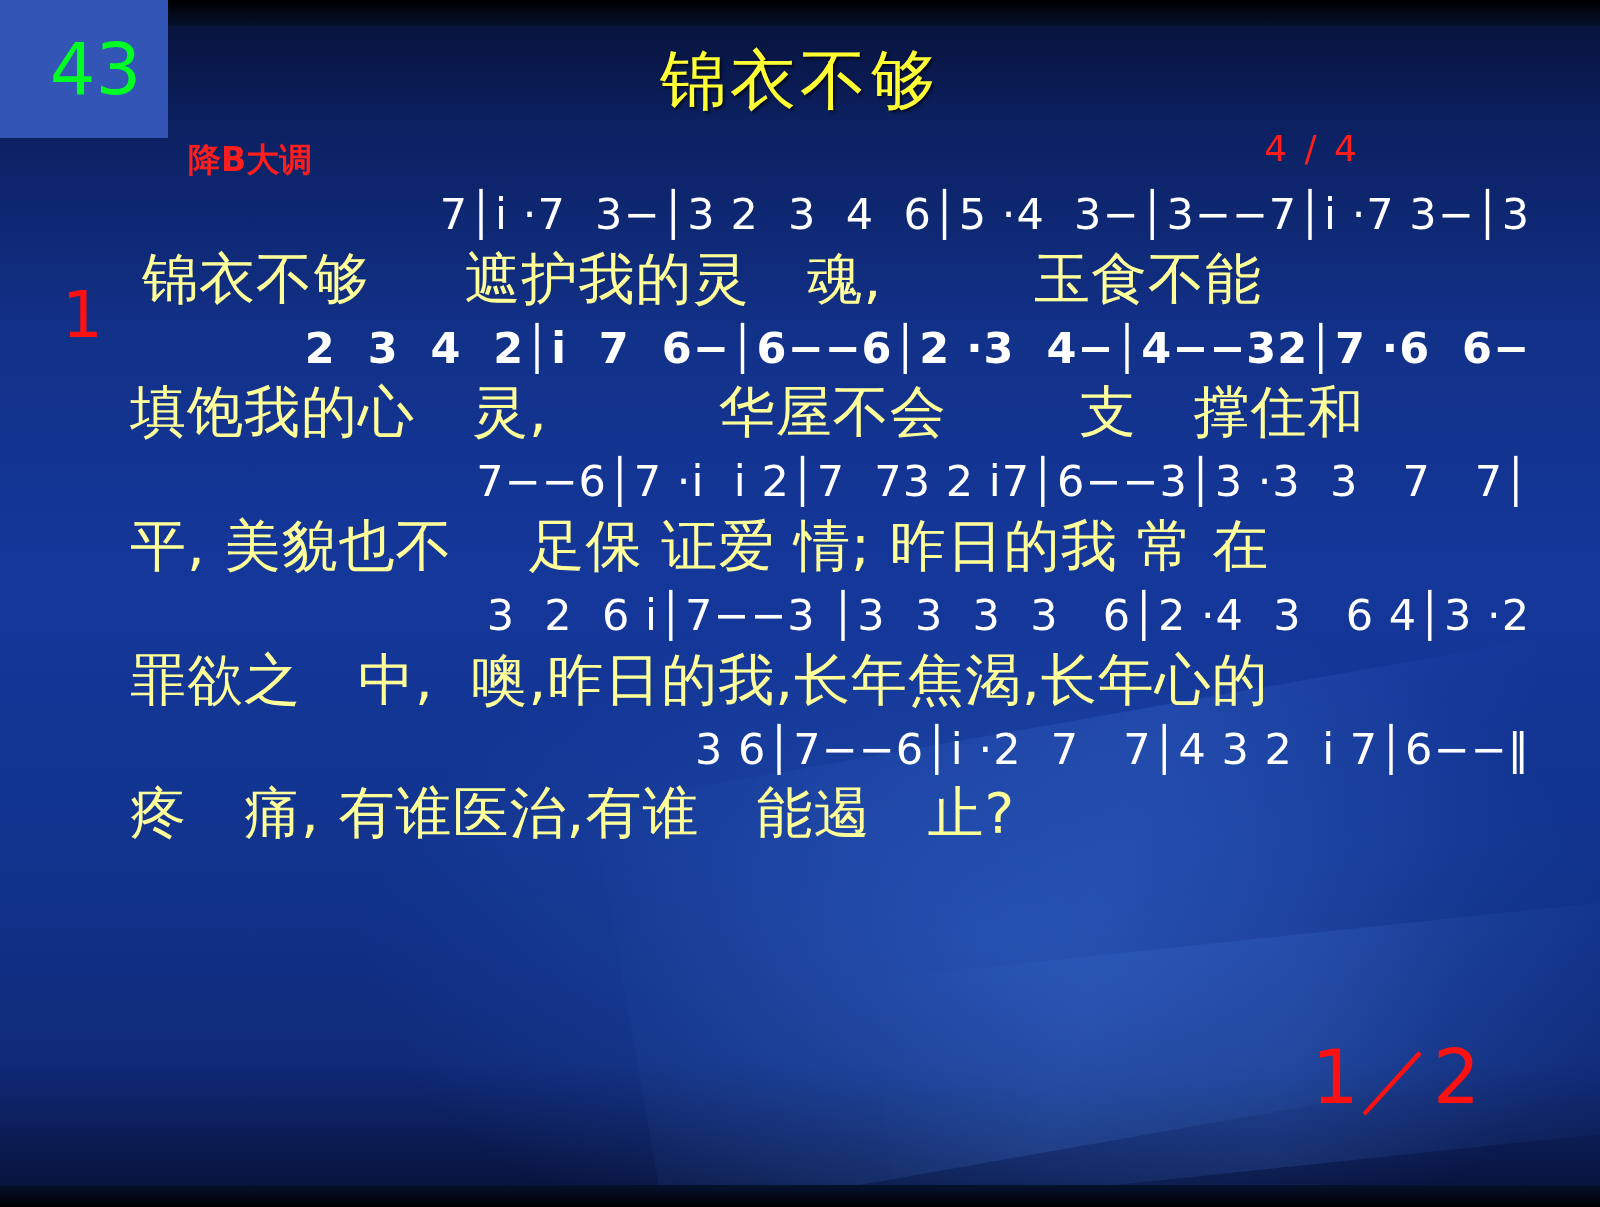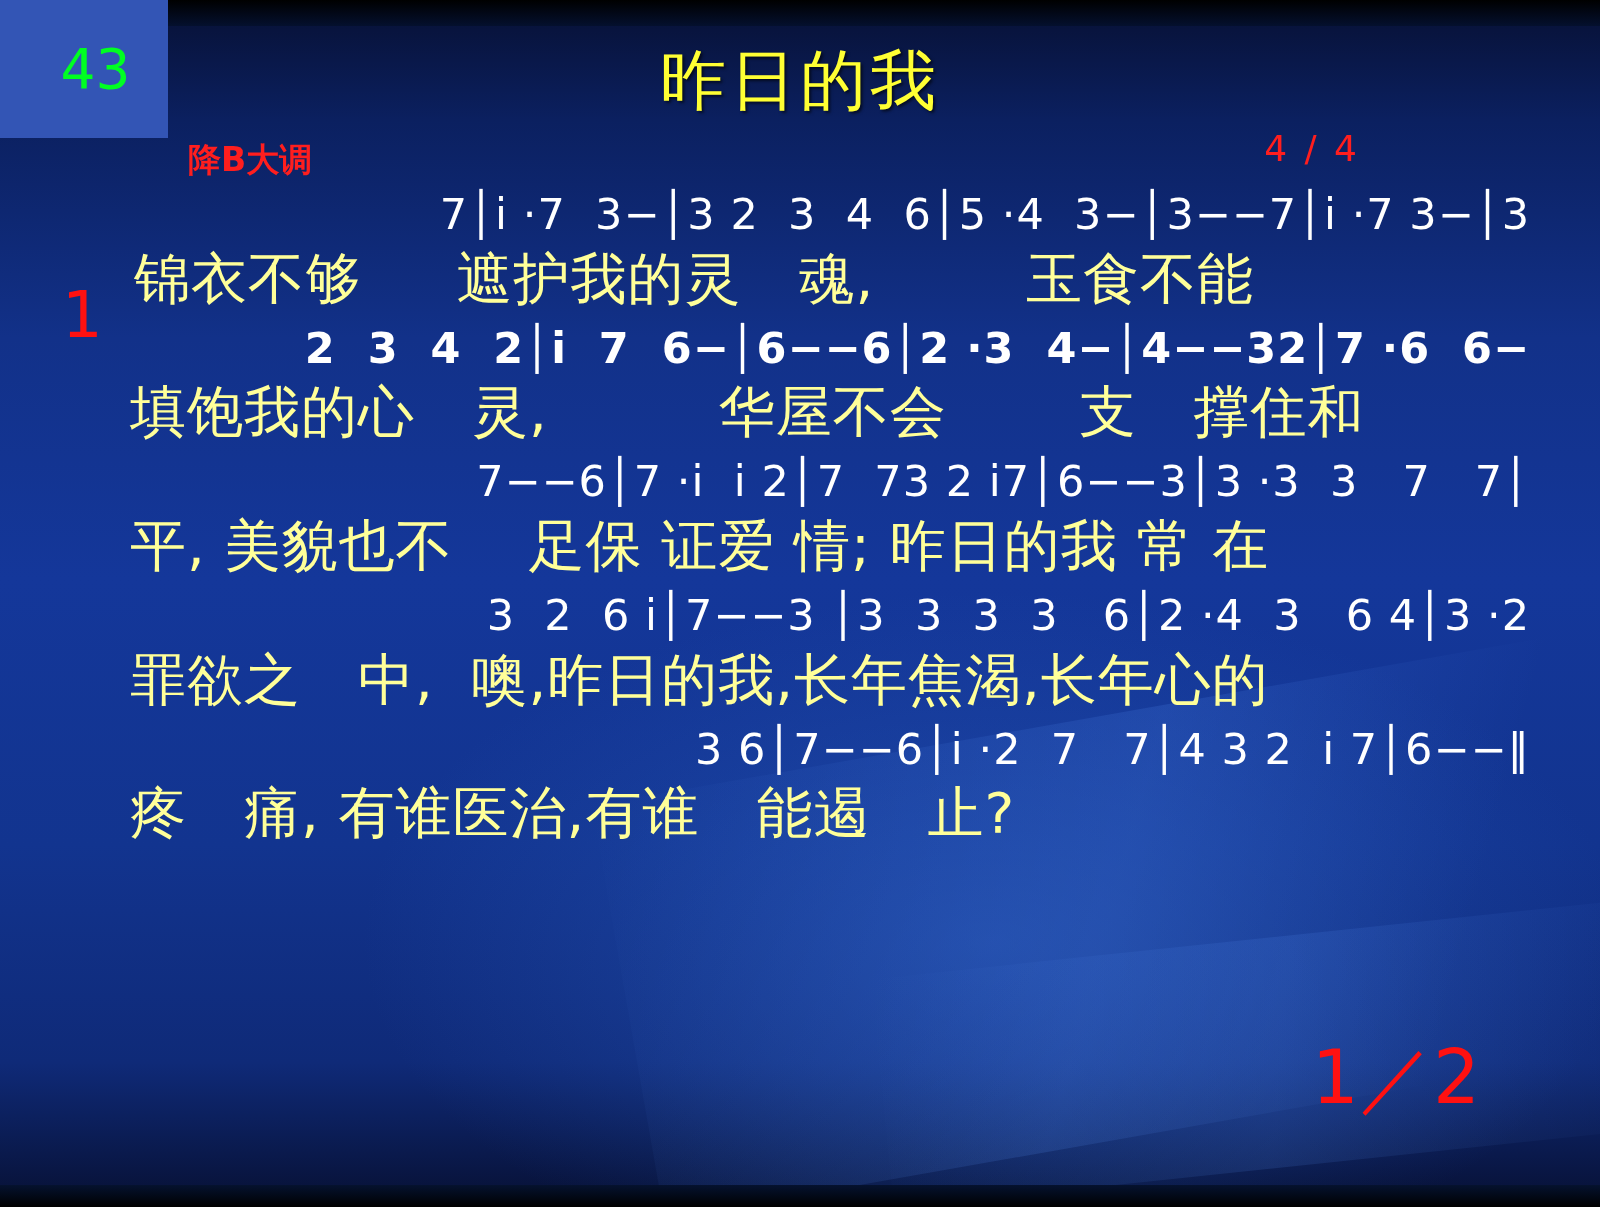--- a/index.html
+++ b/index.html
@@ -61,21 +61,21 @@
     width: 168px;
     height: 138px;
     background: #3355b5;
     display: flex;
     align-items: center;
     justify-content: center;
     z-index: 5;
   }
   #num-badge .num {
     color: #00ff22;
-    font-size: 55px;
+    font-size: 72px;
     line-height: 1;
     font-family: "DejaVu Sans", "Liberation Sans", sans-serif;
     margin-left: 23px;
   }
 
   #title {
     position: absolute;
     top: 36px;
     left: 0;
     right: 0;
@@ -146,39 +146,39 @@
   }
   .lyrics {
     color: #ffff99;
     font-size: 56px;
     white-space: pre;
     line-height: 1.32;
     letter-spacing: 1px;
     font-family: "DejaVu Sans", "Liberation Sans", sans-serif;
   }
   .sys1 .notes { margin-left: 22px; }
-  .sys1 .lyrics { margin-left: 4px; }
+  .sys1 .lyrics { margin-left: 12px; }
   .sys2 .notes { margin-left: 22px; font-weight: bold; }
   .sys3 .notes { margin-left: 10px; }
   .sys4 .notes { margin-left: 22px; }
   .sys5 .notes { }
 </style>
 </head>
 <body>
 
 <div id="slide">
 
   <div class="sheen"></div>
   <div class="sheen2"></div>
 
   <div id="num-badge">
     <span class="num">43</span>
   </div>
 
-  <div id="title">昨日的我</div>
+  <div id="title">锦衣不够</div>
 
   <div id="key-label">降B大调</div>
   <div id="meter">4 / 4</div>
 
   <div id="verse-num">1</div>
 
   <div id="body">
 
     <div class="system sys1">
       <div class="notes">7│i ·7  3−│3 2  3  4  6│5 ·4  3−│3−−7│i ·7 3−│3</div>

